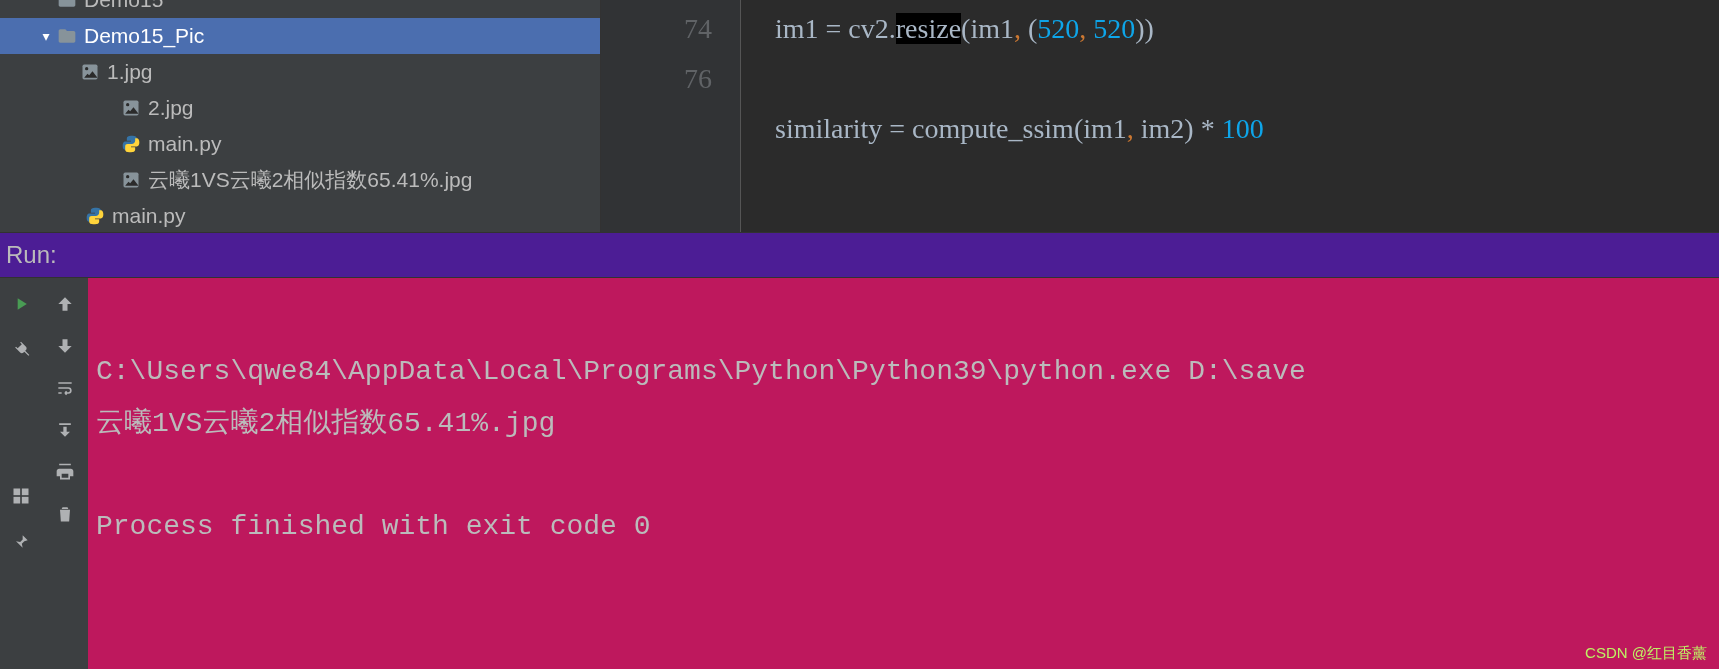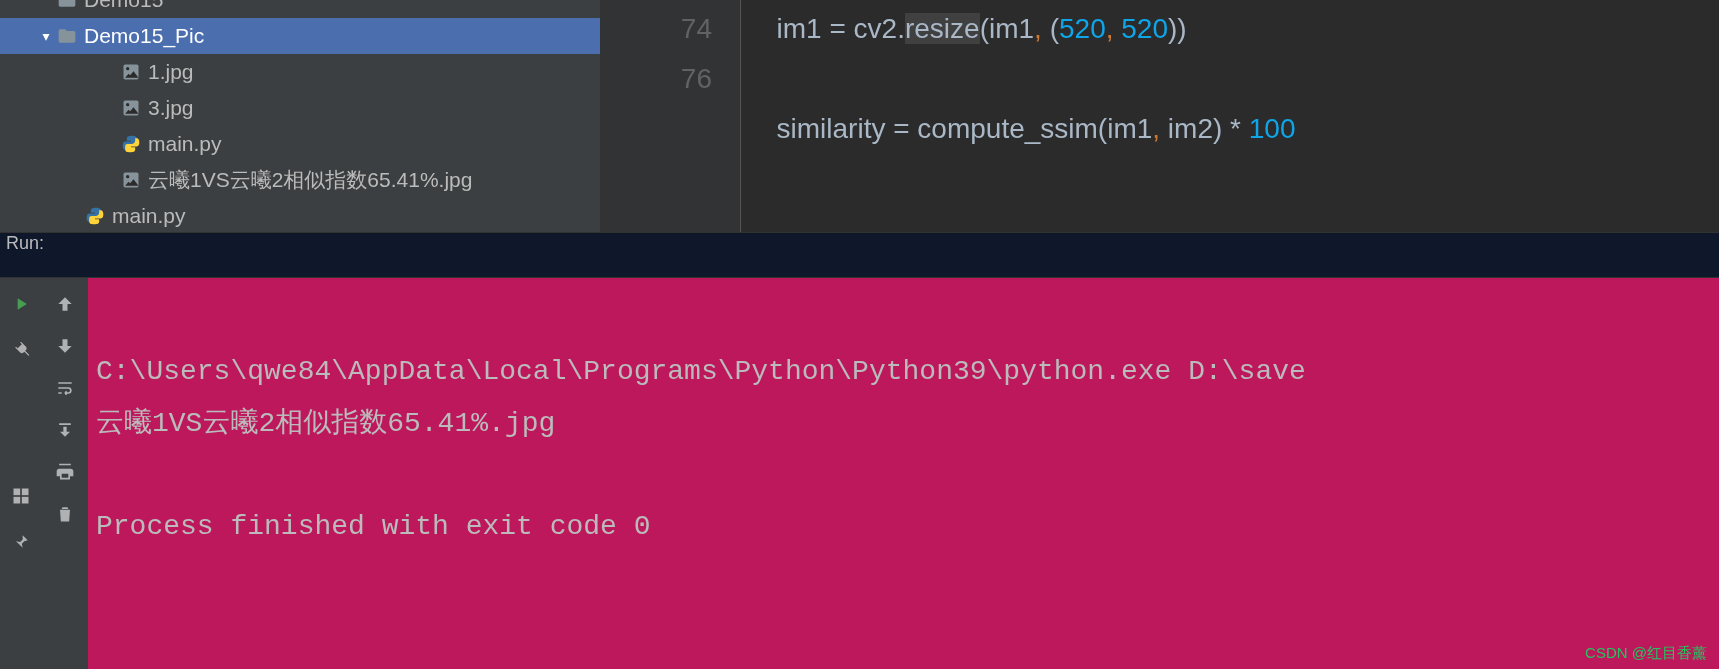--- a/index.html
+++ b/index.html
@@ -34,47 +34,47 @@
   width: 22px; height: 22px;
   display: inline-flex; align-items: center; justify-content: center;
   margin-right: 6px;
 }
 .py-icon svg { fill: #3573a6; }
 
 .editor {
   flex: 1;
   background: #2b2b2b;
   display: flex;
-  font-family: Liberation Sans, sans-serif;
+  font-family: Liberation Serif, serif;
   font-size: 28px;
   border-left: 1px solid #323232;
 }
 .gutter {
   width: 140px;
   background: #313335;
   color: #606366;
   text-align: right;
   padding-right: 28px;
   padding-top: 4px;
   border-right: 1px solid #555;
 }
 .gutter div { height: 50px; line-height: 50px; }
 .code-area { padding-left: 20px; padding-top: 4px; }
 .code-line { height: 50px; line-height: 50px; white-space: pre; color: #a9b7c6; }
-.hl { background: #404040; }
+.hl { background: #000000; }
 .num { color: #0ea5e9; }
 .comma { color: #cc7832; }
 
 .run-bar {
-  display: flex; 
+  display: flex; align-items: center;
   height: 46px;
-  background: #0f172a;
+  background: #4c1d95;
   border-top: 1px solid #323232;
   border-bottom: 1px solid #323232;
-  font-size: 18px;
+  font-size: 24px;
 }
 .run-label { padding: 0 14px 0 6px; color: #bbbbbb; }
 .run-tab {
   display: flex; align-items: center;
   height: 100%;
   padding: 0 12px;
   border-bottom: 3px solid #4a88c7;
   color: #bbbbbb;
 }
 .run-tab-close { margin-left: 12px; color: #888; }
@@ -111,21 +111,21 @@
   font-family: Consolas, "Courier New", monospace;
   font-size: 28px;
   color: #bbbbbb;
   white-space: pre;
   line-height: 1.85;
 }
 .watermark {
   position: absolute;
   right: 12px; bottom: 6px;
   font-size: 15px;
-  color: #22c55e;
+  color: #bef264;
   text-align: right;
 }
 .left-strip {
   position: absolute;
   left: 0; top: 480px;
   width: 42px;
   display: flex; flex-direction: column; align-items: center;
   gap: 14px;
 }
 </style>
@@ -145,41 +145,41 @@
       </div>
       <div class="tree-row selected" style="padding-left: 36px;">
         <span class="tree-arrow">▾</span>
         <span class="tree-icon">
           <svg viewBox="0 0 24 24" width="20" height="20">
             <path fill="#87939a" d="M10 4H4c-1.1 0-2 .9-2 2v12c0 1.1.9 2 2 2h16c1.1 0 2-.9 2-2V8c0-1.1-.9-2-2-2h-8l-2-2z"></path>
           </svg>
         </span>
         <span>Demo15_Pic</span>
       </div>
-      <div class="tree-row" style="padding-left: 100px;">
+      <div class="tree-row" style="padding-left: 59px;">
         <span class="tree-arrow"></span>
         <span class="tree-icon">
           <svg viewBox="0 0 24 24" width="20" height="20">
             <rect x="3" y="3" width="18" height="18" rx="2" fill="#87939a"></rect>
             <circle cx="8" cy="8" r="2" fill="#2b2b2b"></circle>
             <path fill="#2b2b2b" d="M21 19l-6-8-4 5-2-2-4 5z"></path>
           </svg>
         </span>
         <span>1.jpg</span>
       </div>
       <div class="tree-row" style="padding-left: 100px;">
         <span class="tree-arrow"></span>
         <span class="tree-icon">
           <svg viewBox="0 0 24 24" width="20" height="20">
             <rect x="3" y="3" width="18" height="18" rx="2" fill="#87939a"></rect>
             <circle cx="8" cy="8" r="2" fill="#2b2b2b"></circle>
             <path fill="#2b2b2b" d="M21 19l-6-8-4 5-2-2-4 5z"></path>
           </svg>
         </span>
-        <span>3.jpg</span>
+        <span>2.jpg</span>
       </div>
       <div class="tree-row" style="padding-left: 100px;">
         <span class="tree-arrow"></span>
         <span class="tree-icon">
           <svg viewBox="0 0 24 24" width="20" height="20">
             <path fill="#3573a6" d="M12 2c-3 0-5 1-5 3v3h5v1H5c-2 0-3 2-3 5s1 5 3 5h2v-3c0-2 2-4 4-4h5c2 0 3-1 3-3V5c0-2-2-3-5-3h-2z"></path>
             <path fill="#ffd43b" d="M12 22c3 0 5-1 5-3v-3h-5v-1h7c2 0 3-2 3-5s-1-5-3-5h-2v3c0 2-2 4-4 4H8c-2 0-3 1-3 3v4c0 2 2 3 5 3h2z"></path>
           </svg>
         </span>
         <span>main.py</span>

